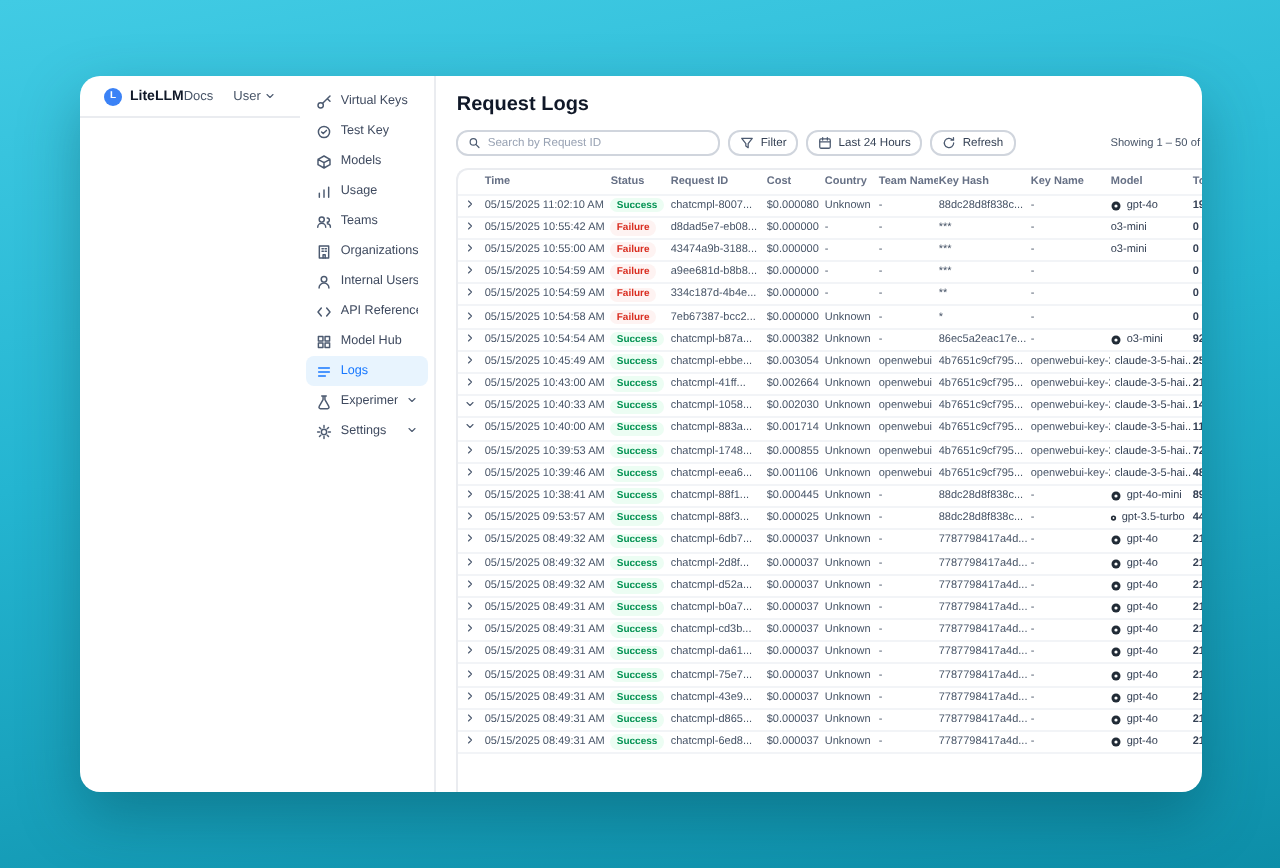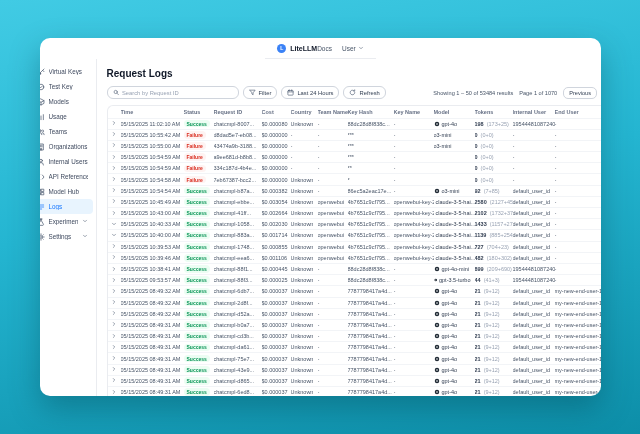--- a/index.html
+++ b/index.html
@@ -6,21 +6,21 @@
   html,body { width:640px; height:434px; overflow:hidden; }
   body {
     font-family:"Liberation Sans", sans-serif;
     background:linear-gradient(170deg,#41cbe4 0%,#24b5d1 45%,#0d8ea8 100%);
     position:relative;
   }
   .window {
     position:absolute; left:40px; top:38px; width:561px; height:358px;
     background:#fff; border-radius:10px; overflow:hidden;
     box-shadow:0 12px 30px rgba(4,60,72,.35);
-    display:flex; flex-direction:column;align-items:center;
+    display:flex; flex-direction:row;
   }
   
   .topbar { height:21px; flex:0 0 21px; display:flex; align-items:center;
     justify-content:space-between; padding:0 12px; border-bottom:1px solid #eaecf0; }
   .brand { display:flex; align-items:center; gap:4px; }
   .brand-logo { width:9px; height:9px; border-radius:50%; background:#3b82f6;
     display:inline-flex; align-items:center; justify-content:center; color:#fff;
     font-size:5px; font-weight:bold; }
   .brand-name { font-size:7px; font-weight:700; color:#101828; }
   .topnav { display:flex; align-items:center; gap:10px; font-size:6.5px; color:#475467; }

